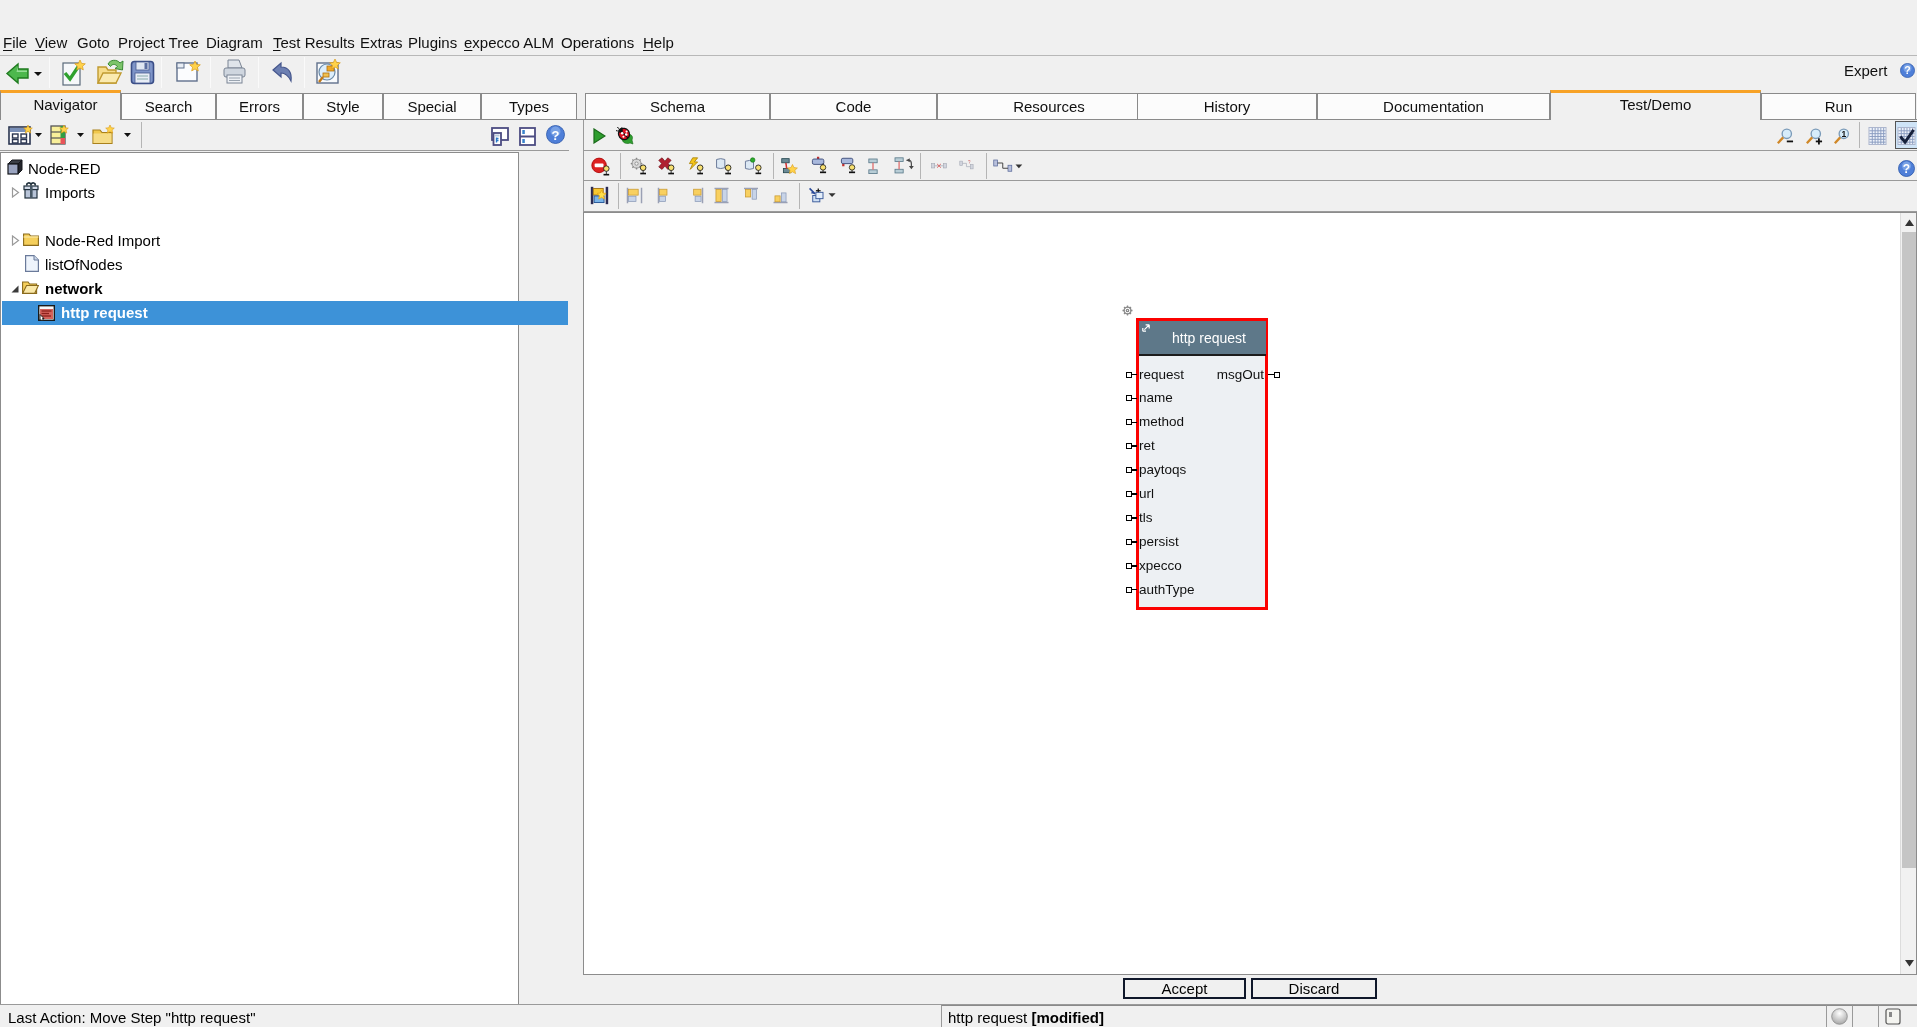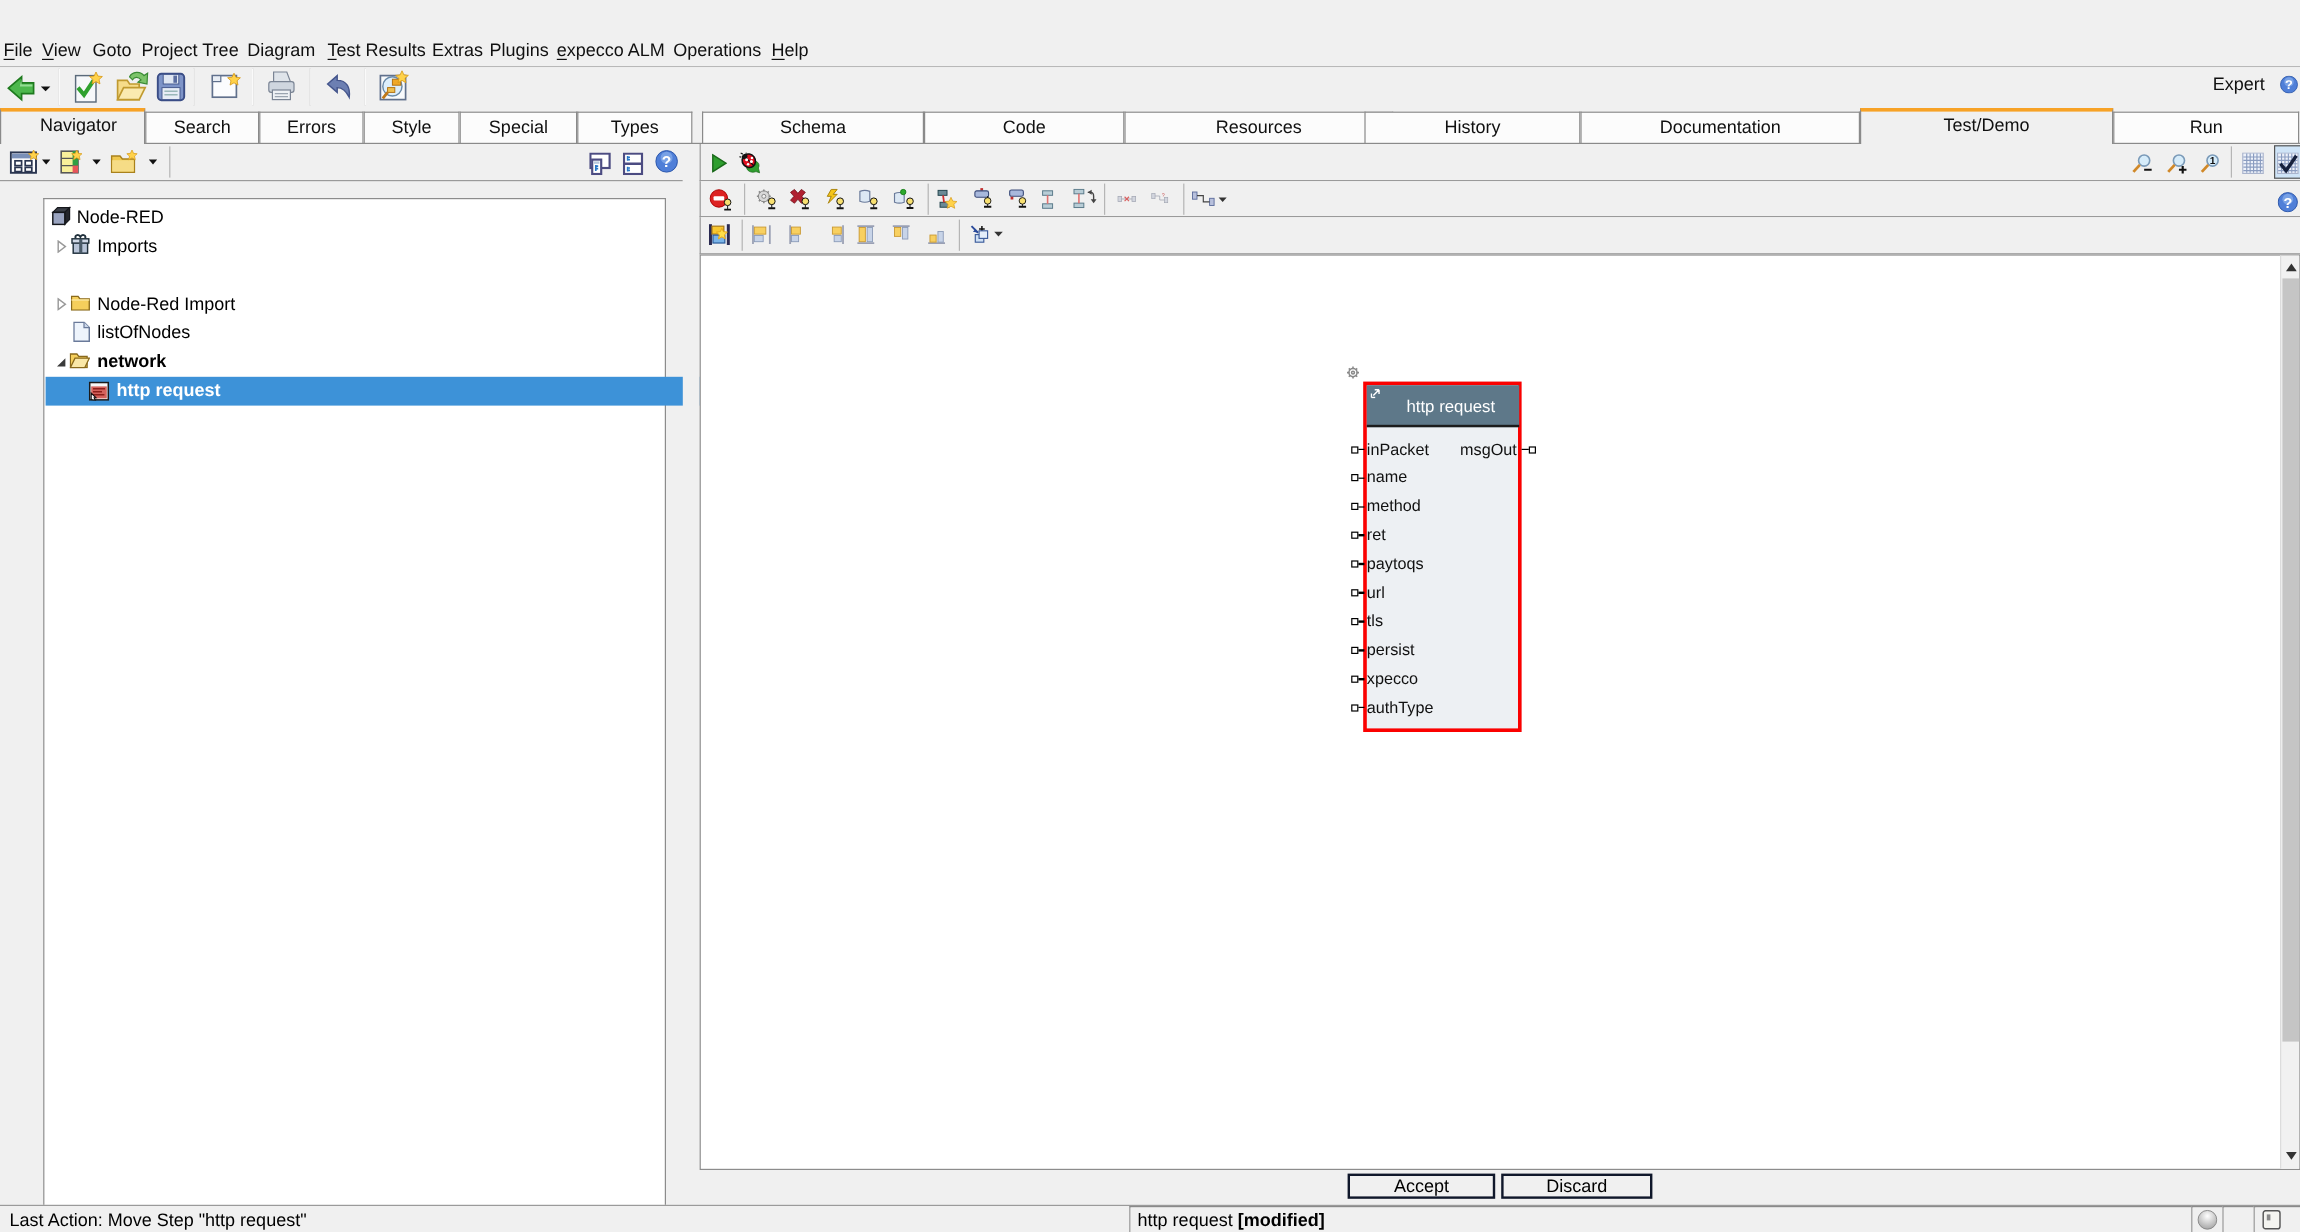--- a/index.html
+++ b/index.html
@@ -22,21 +22,21 @@
 .tsep { position:absolute; top:1px; width:1px; height:31px; background:#b5b5b5; border-right:1px solid #fafafa; }
 
 
 #tabrow { left:0; top:90px; width:1917px; height:30px; background:#f0f0f0; }
 .tab { position:absolute; top:3px; height:27px; background:#fcfcfc; border:1px solid #8a8a8a; border-bottom:none; text-align:center; font-size:15px; color:#101010; line-height:25px; }
 .tab.active { top:0; height:30px; background:#f0f0f0; border-top:3px solid #f7a226; line-height:24px; }
 #tabrow .bline { position:absolute; bottom:0; height:1px; background:#8a8a8a; }
 
 
 #navtools { left:0; top:120px; width:569px; height:31px; background:#f0f0f0; border-bottom:1px solid #9a9a9a; }
-#tree { left:0; top:165px; width:519px; height:853px; background:#ffffff; border:1px solid #8c8c8c; border-bottom:1px solid #9a9a9a;margin-left:36px; }
+#tree { left:0; top:152px; width:519px; height:853px; background:#ffffff; border:1px solid #8c8c8c; border-bottom:1px solid #9a9a9a; }
 .trow { position:absolute; left:1px; width:566px; height:24px; font-size:15px; color:#000; }
 .trow .lbl { position:absolute; top:3px; }
 .sel { background:#3d92d8; color:#fff; font-weight:bold; }
 
 
 #splitter { left:569px; top:120px; width:14px; height:884px; background:#f0f0f0; }
 
 
 #erow1 { left:583px; top:120px; width:1334px; height:31px; background:#f0f0f0; border-left:1px solid #9a9a9a; border-bottom:1px solid #9a9a9a; }
 #erow2 { left:583px; top:151px; width:1334px; height:30px; background:#f0f0f0; border-left:1px solid #9a9a9a; border-bottom:1px solid #9a9a9a; }
@@ -506,21 +506,21 @@
         <path d="M5.5 0.5 v2 M5.5 8.5 v2 M0.5 5.5 h2 M8.5 5.5 h2 M2 2 l1.4 1.4 M7.6 7.6 L9 9 M9 2 L7.6 3.4 M3.4 7.6 L2 9"></path>
       </g>
     </svg>
     <div id="node">
       <div id="nodehead">
         <svg class="abs" style="left:3px;top:3px" width="8" height="8" viewBox="0 0 10 10">
           <path d="M1 9 V5 M1 9 H5 M3 7 L9 1 M9 1 H4.5 M9 1 V5.5" fill="none" stroke="#fff" stroke-width="1.5"></path>
         </svg>
         <div id="nodetitle">http request</div>
       </div>
-      <div class="pinlbl" style="top:45.5px">inPacket</div>
+      <div class="pinlbl" style="top:45.5px">request</div>
       <div class="pinlbl" style="top:69.4px">name</div>
       <div class="pinlbl" style="top:93.3px">method</div>
       <div class="pinlbl" style="top:117.2px">ret</div>
       <div class="pinlbl" style="top:141.1px">paytoqs</div>
       <div class="pinlbl" style="top:165.0px">url</div>
       <div class="pinlbl" style="top:188.9px">tls</div>
       <div class="pinlbl" style="top:212.8px">persist</div>
       <div class="pinlbl" style="top:236.7px">xpecco</div>
       <div class="pinlbl" style="top:260.6px">authType</div>
       <div class="pinlbl" style="left:auto;right:1px;top:45.5px">msgOut</div>

